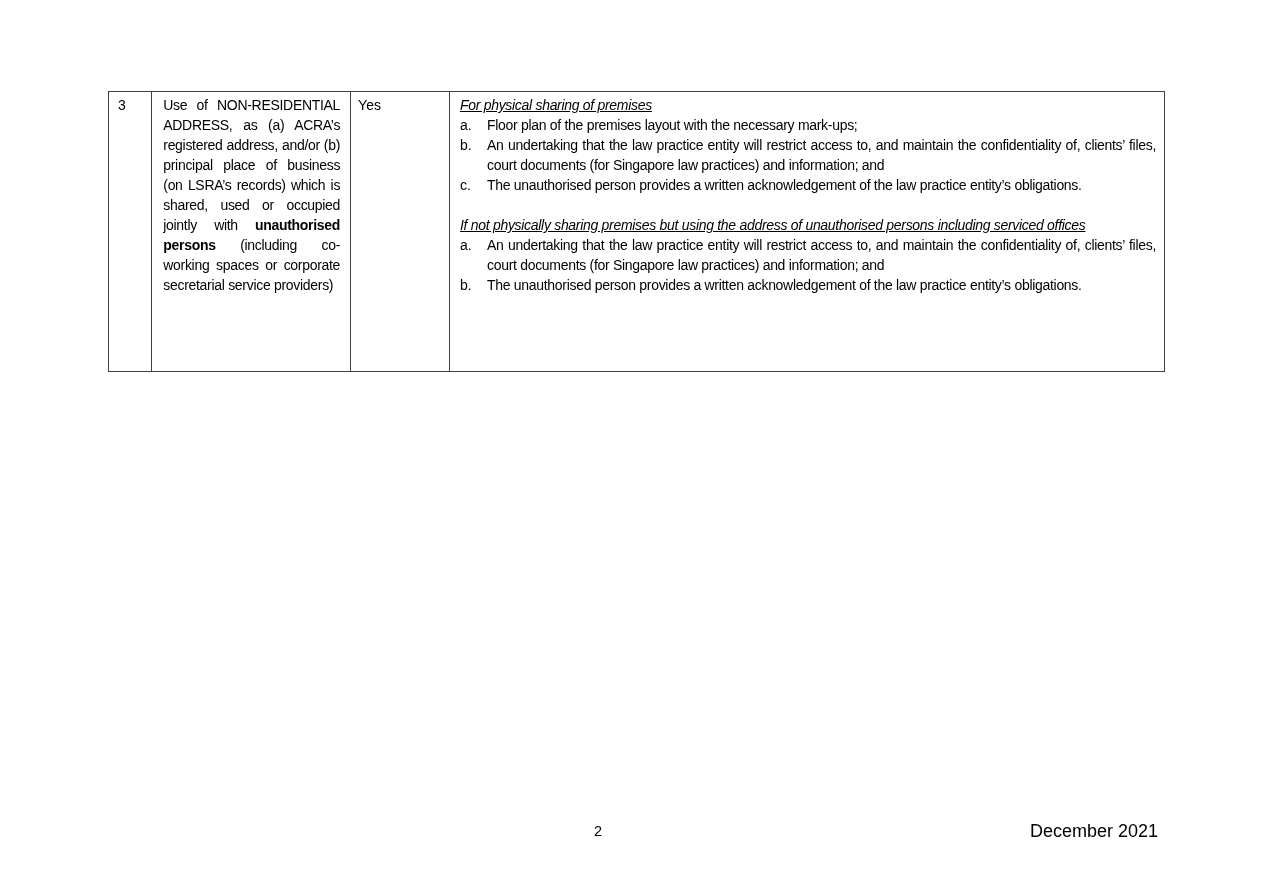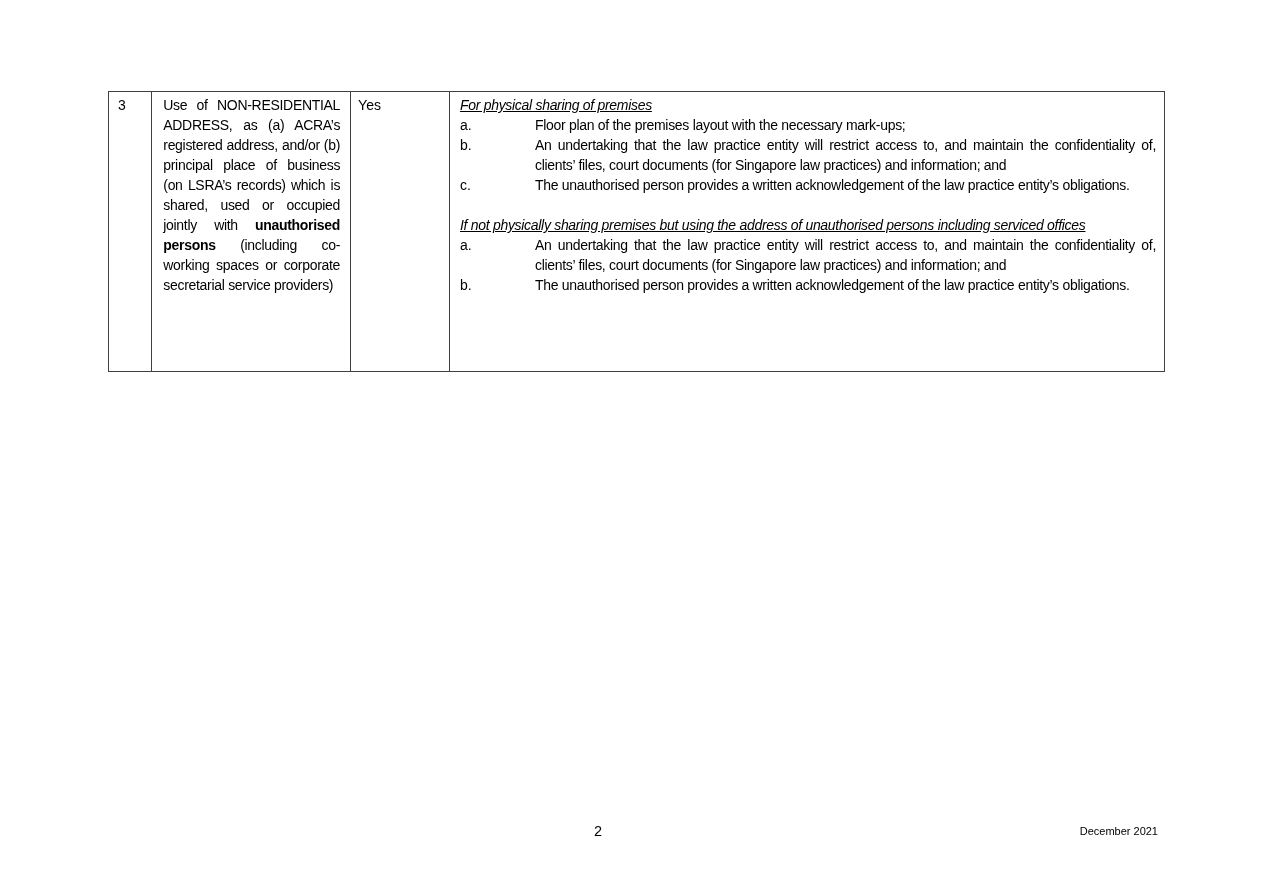--- a/index.html
+++ b/index.html
@@ -34,34 +34,34 @@
   td.col-ans  { width: 96px;  padding: 3px 4px 4px 7px; }
   td.col-req  { width: 694px; padding: 3px 8px 4px 10px; }
   .sec-heading {
     font-style: italic;
     text-decoration: underline;
     text-align: justify;
     letter-spacing: -0.3px;
   }
   .li { display: flex; }
   .li .marker { flex: 0 0 27px; }
-  .li .li-text { flex: 1 1 auto; text-align: justify; letter-spacing: -0.3px; margin-left: 48px; }
+  .li .li-text { flex: 1 1 auto; text-align: justify; letter-spacing: -0.3px; }
   .spacer { height: 20px; }
   b { font-weight: bold; }
   .page-number {
     position: absolute;
     top: 821px; left: 108px; width: 980px;
     text-align: center;
     font-size: 14.5px; line-height: 20px;
   }
   .footer-date {
     position: absolute;
     top: 821px; right: 108px;
     text-align: right;
-    font-size: 11px; line-height: 20px;
+    font-size: 18px; line-height: 20px;
   }
 </style>
 </head>
 <body>
 
 <div class="page">
 
   <table class="doc-table">
     <tbody>
       <tr>

